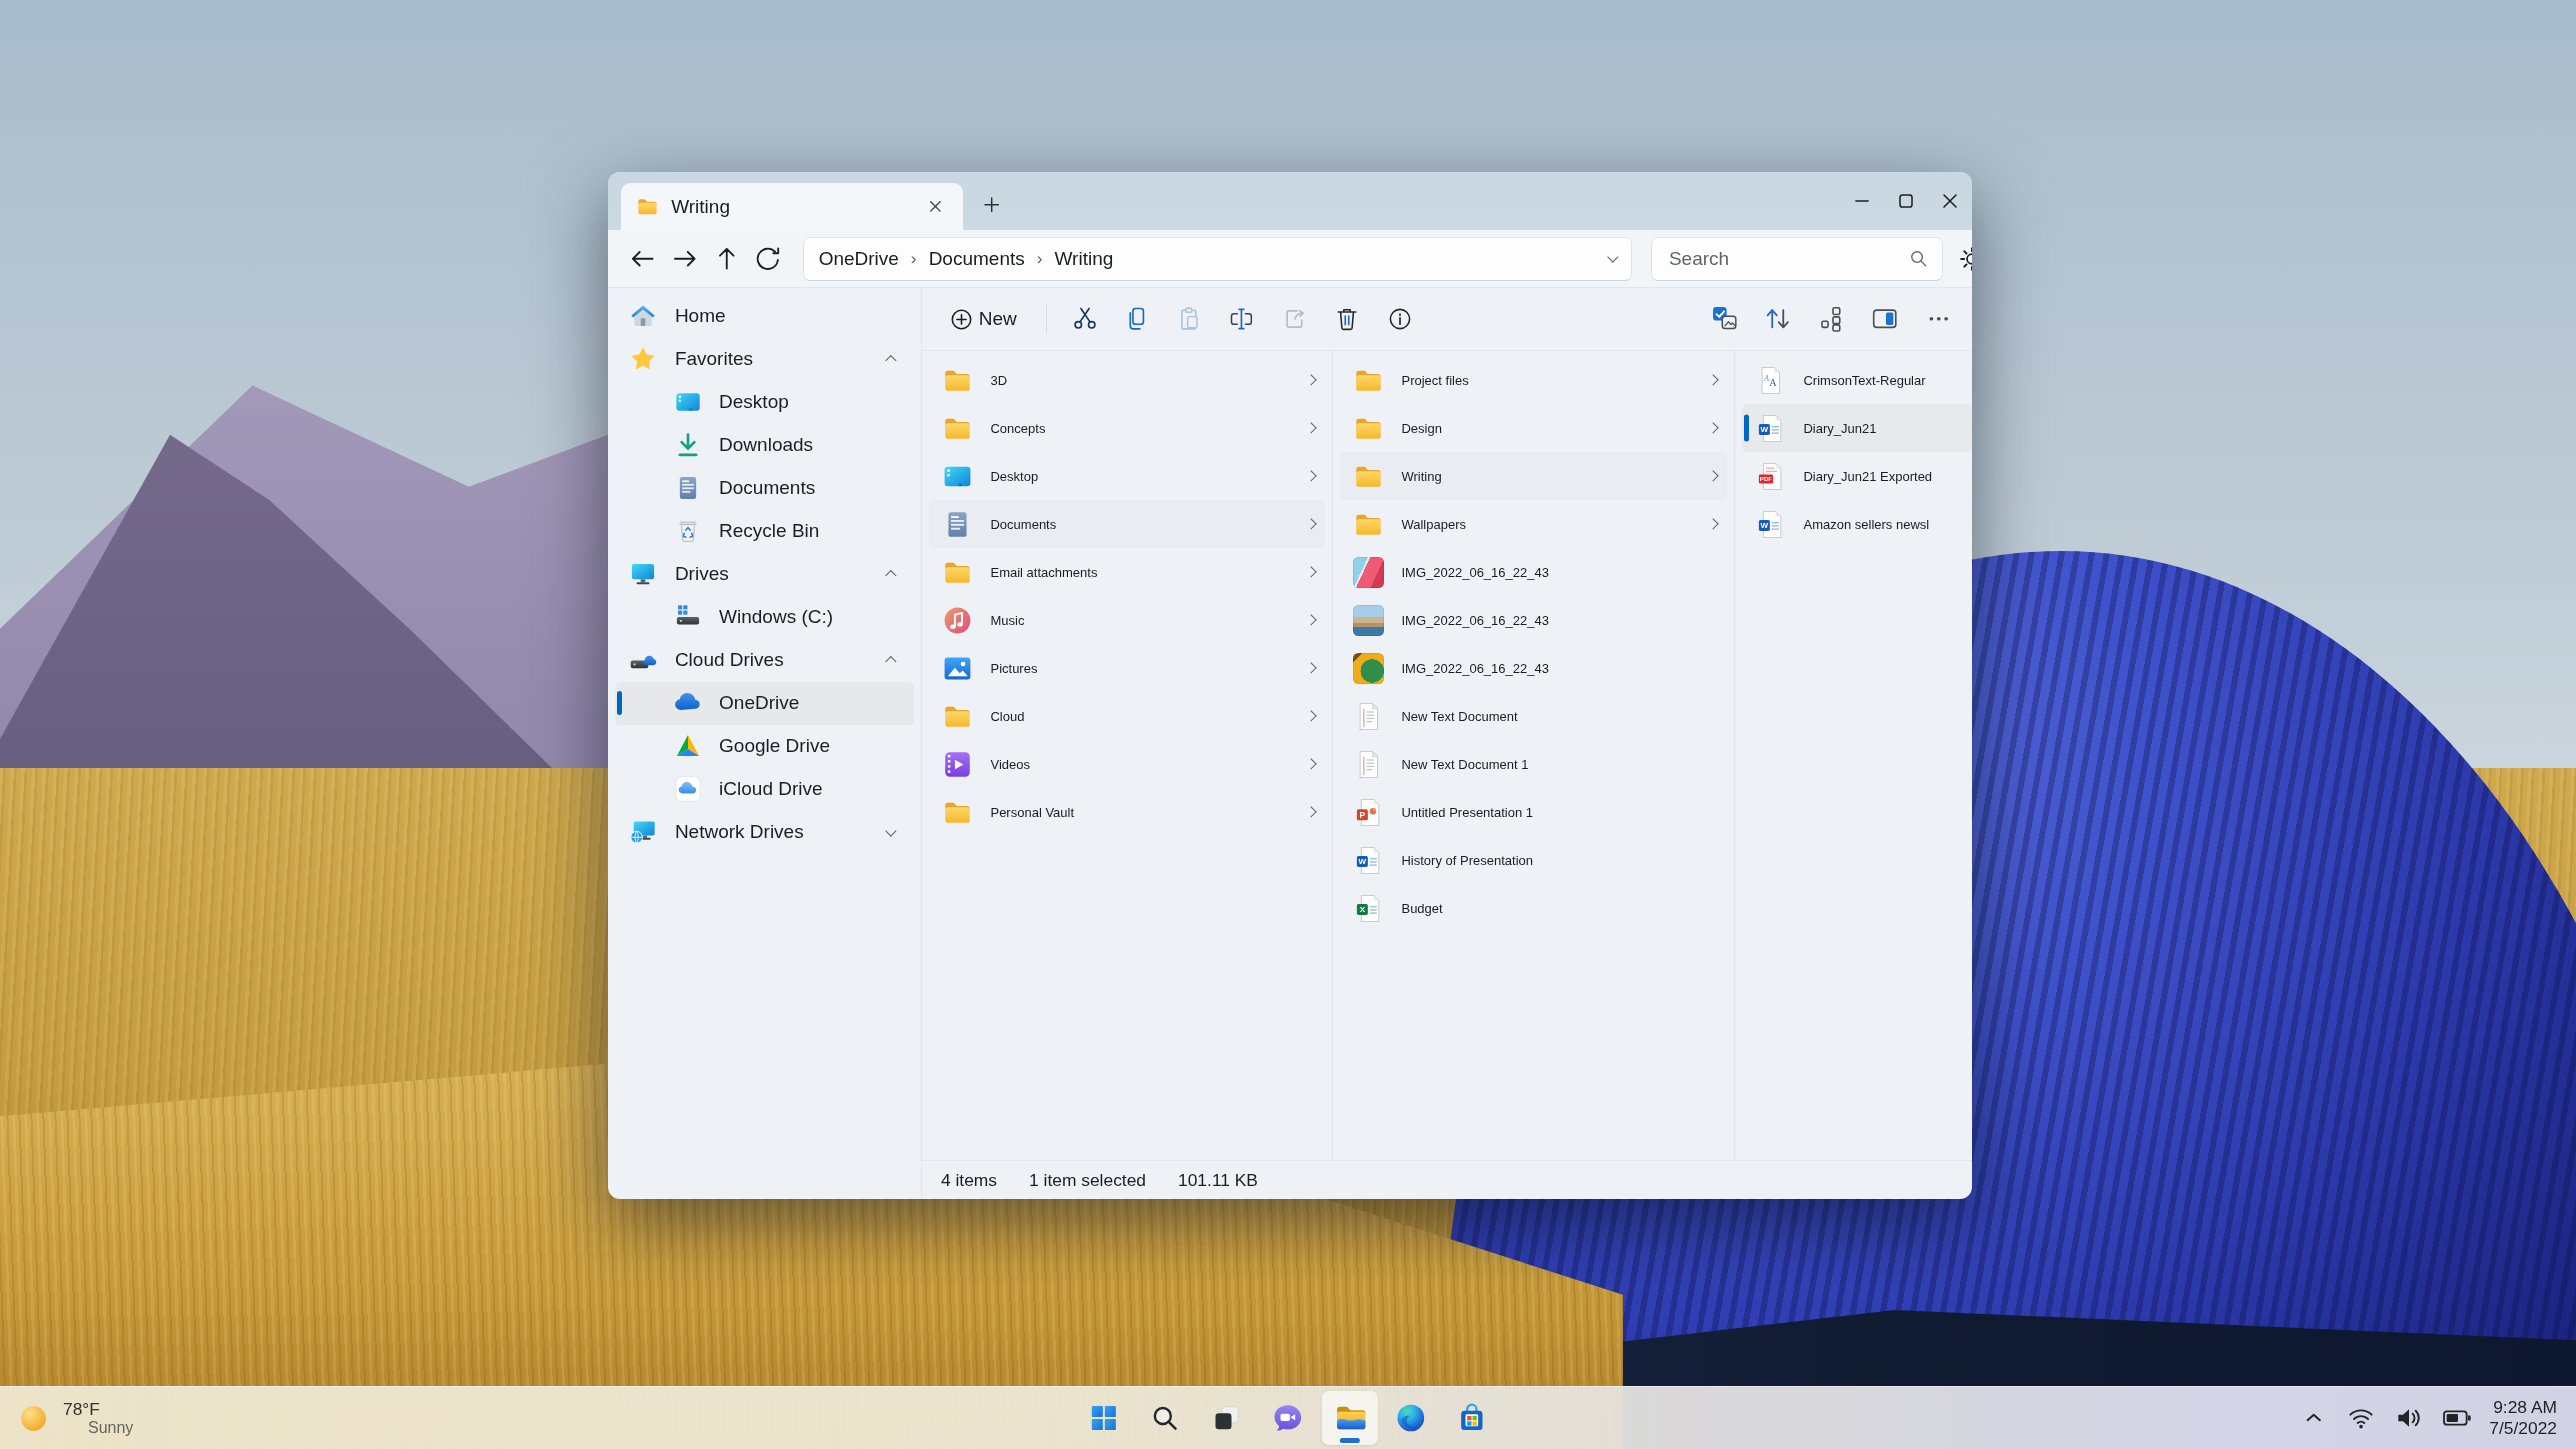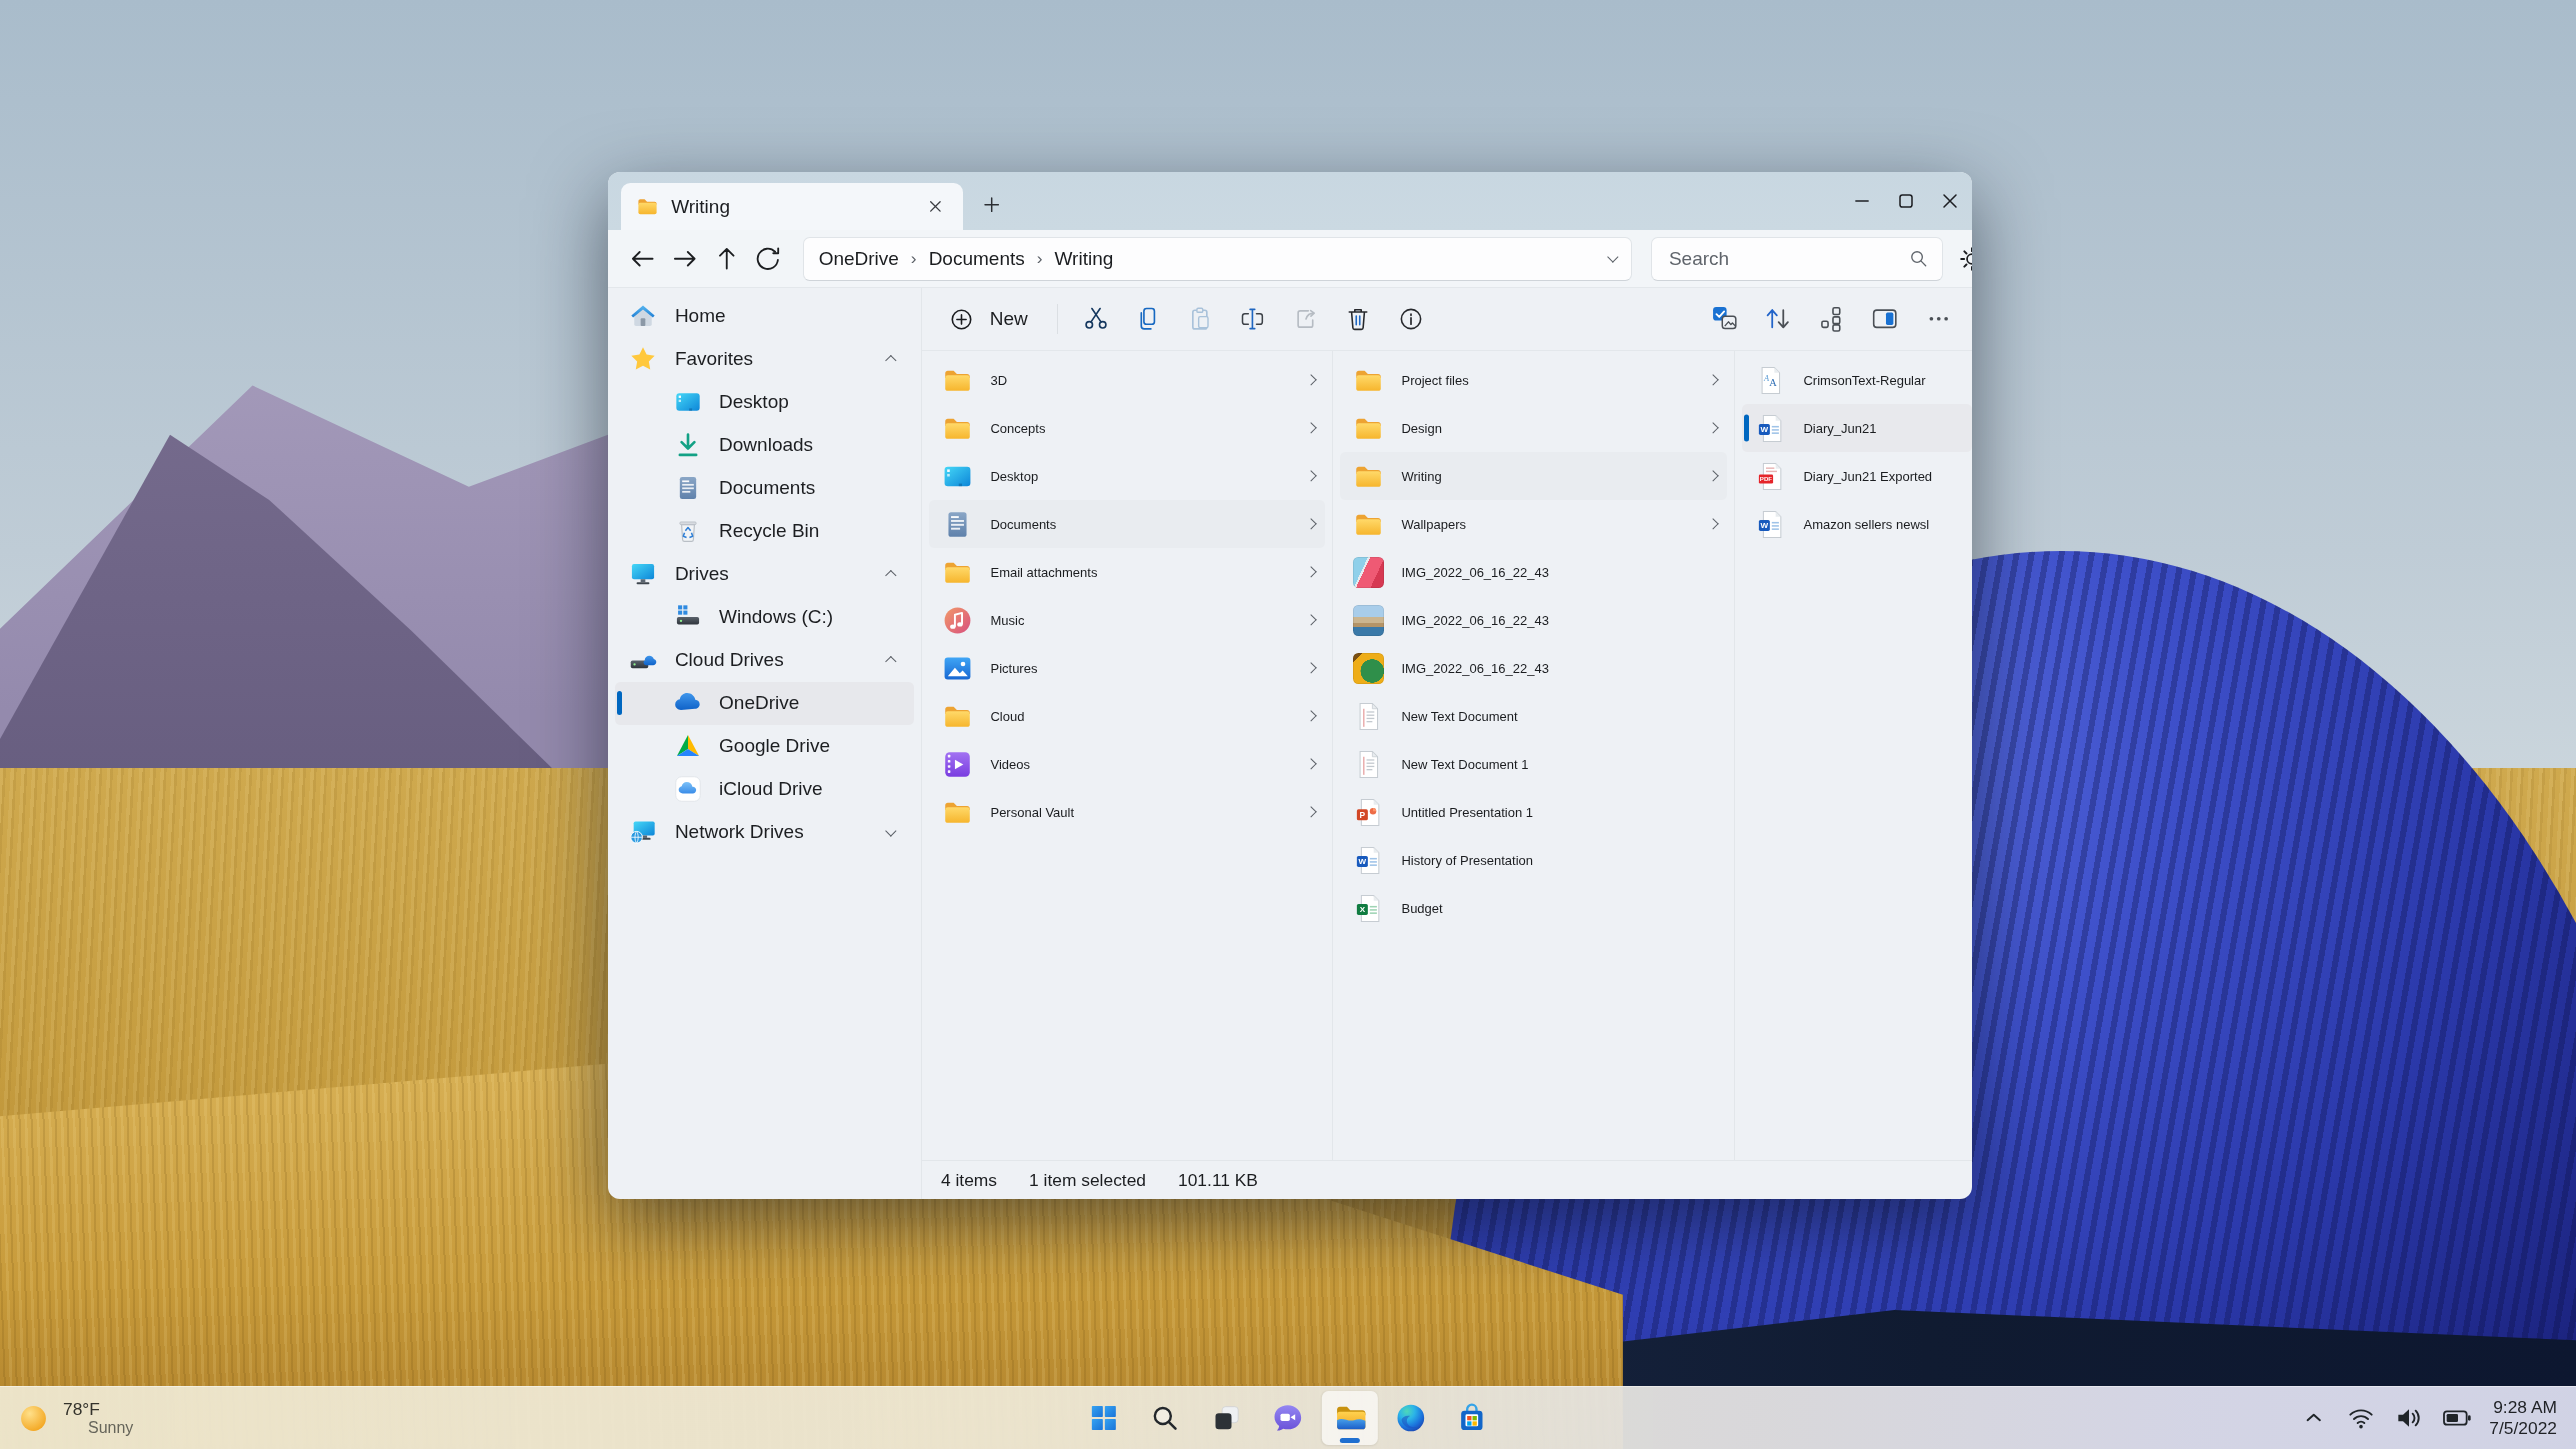--- a/index.html
+++ b/index.html
@@ -62,21 +62,21 @@
   .srow{height:43px;margin:0 6.7px;border-radius:5.4px;display:flex;align-items:center;gap:17.4px;padding-left:14.8px;
     font-size:19px;color:#1c1e21;position:relative;}
   .srow.child{padding-left:59px;}
   .srow .sic{width:28px;height:28px;flex:0 0 auto;}
   .srow .grpchev{margin-left:auto;margin-right:20px;}
   .srow.sel{background:#e7e8ec;}
   .srow.sel::before{content:"";position:absolute;left:2px;top:50%;transform:translateY(-50%);
     width:5.4px;height:24px;border-radius:2.7px;background:#0067c0;}
   .content{flex:1;display:flex;flex-direction:column;min-width:0;}
   .toolbar{height:62px;display:flex;align-items:center;padding:0 19px;gap:23px;flex:0 0 auto;}
-  .newbtn{display:flex;align-items:center;gap:15px;font-size:19px;color:#1b1d20;padding:5.4px 6.7px;border-radius:5.4px;}
+  .newbtn{display:flex;align-items:center;gap:4px;font-size:19px;color:#1b1d20;padding:5.4px 6.7px;border-radius:5.4px;}
   .tb-sep{width:0.7px;height:29.5px;background:#dbdfe3;flex:0 0 auto;}
   .tbi{width:29.5px;height:29.5px;display:flex;align-items:center;justify-content:center;flex:0 0 auto;}
   .tbright{margin-left:auto;display:flex;align-items:center;gap:24px;}
   .toolbar-line{height:0.7px;background:#e3e7eb;flex:0 0 auto;}
   .files{flex:1;display:flex;min-height:0;}
   .fcol{padding:5.4px 6.7px 0 6.7px;border-right:0.7px solid #e2e6ea;overflow:hidden;box-sizing:border-box;}
   .fcol.c1{width:411px;flex:0 0 auto;}
   .fcol.c2{width:402px;flex:0 0 auto;}
   .fcol.c3{flex:1;border-right:none;padding-right:0;}
   .frow{height:48px;border-radius:5.4px;display:flex;align-items:center;gap:17.4px;padding:0 10.7px 0 13.4px;

